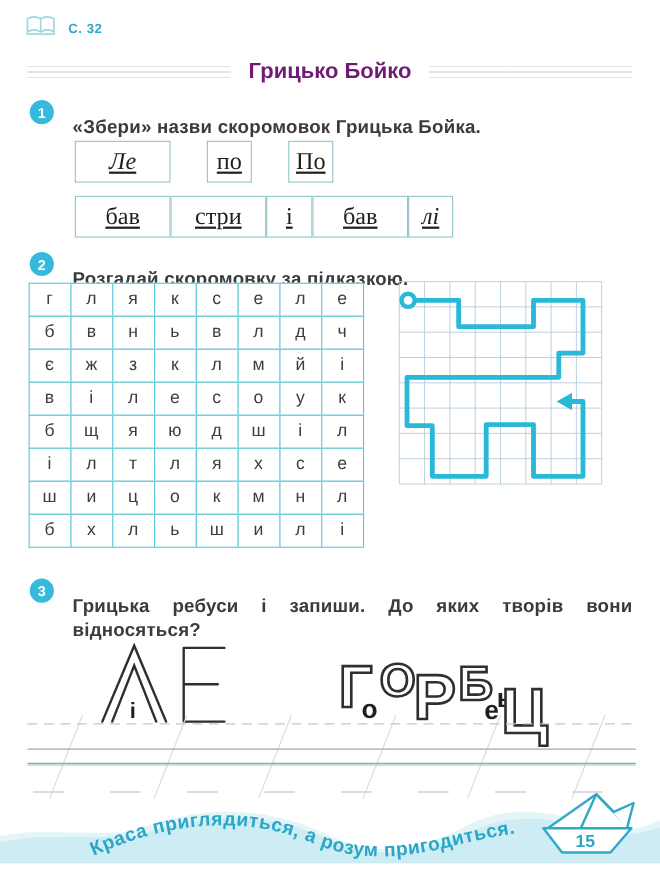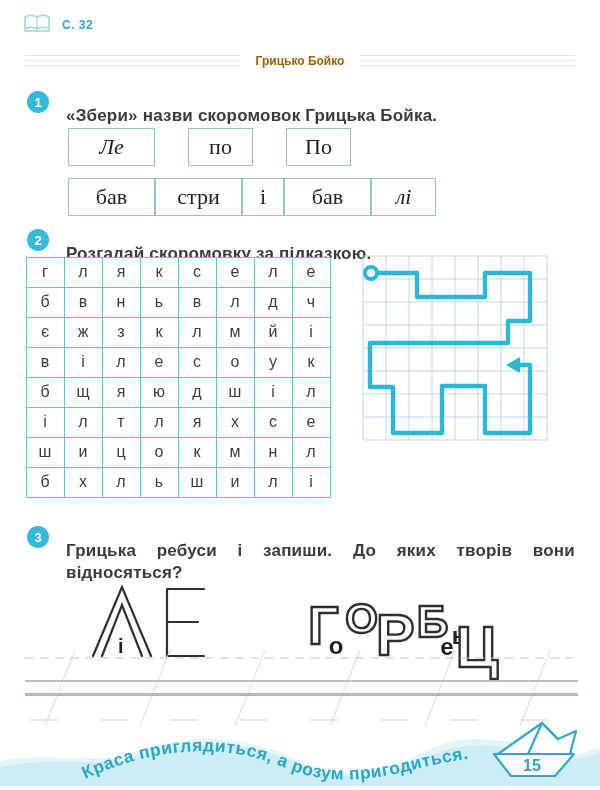--- a/index.html
+++ b/index.html
@@ -7,35 +7,35 @@
     width:600px;height:790px;background:#ffffff;position:relative;overflow:hidden;
     font-family:"Liberation Sans",sans-serif;color:#3b3b3b;
   }
   
   .hdr{position:absolute;top:12px;left:22px;display:flex;align-items:center;gap:10px;}
   .pageref{font-size:12px;font-weight:700;color:#2aa7c7;letter-spacing:.5px;}
   
   .title-row{position:absolute;top:54px;left:25px;right:25px;display:flex;align-items:center;gap:16px;}
   .rule{flex:1;height:12px;opacity:.85;
     background:repeating-linear-gradient(to bottom,#e0e0e0 0 1px,transparent 1px 5px);}
-  .title{font-size:12px;font-weight:700;color:#a16207;white-space:nowrap;}
+  .title{font-size:20px;font-weight:700;color:#701a75;white-space:nowrap;}
   
   .task{position:absolute;left:27px;right:25px;display:flex;gap:17px;align-items:flex-start;}
   .badge{flex:0 0 auto;width:22px;height:22px;border-radius:50%;background:#35b9dc;color:#fff;
     display:flex;align-items:center;justify-content:center;font-size:13px;font-weight:700;margin-top:1px;}
   .task-text{font-size:17px;font-weight:600;line-height:1.32;color:#3b3b3b;letter-spacing:.2px;margin-top:15px;}
   .task3 .task-text{text-align:justify;width:520px;}
   
   .wrow{position:absolute;left:68px;display:flex;align-items:center;}
   .wrow1{top:128px;gap:33px;}
   .wrow2{top:178px;}
   .wbox{height:38px;border:1.5px solid #8fc6c9;background:#fff;display:flex;align-items:center;justify-content:center;
-    font-family:"Liberation Serif",serif;font-size:22px;color:#1f1f1f;box-sizing:border-box;}
+    font-family:"Liberation Serif",serif;font-size:22px;color:#1f1f1f;box-sizing:border-box;text-decoration:underline;}
   .wbox.it{font-style:italic;}
-  .w-wide{width:87px;} .w-med{width:65px;} .w-nar{width:42px;}
+  .w-wide{width:87px;} .w-med{width:41px;} .w-nar{width:42px;}
   
   .lgrid{position:absolute;top:257px;left:26px;display:grid;grid-template-columns:repeat(8,38px);grid-auto-rows:30px;}
   .gcell{border:1.5px solid #57c6d5;background:#fff;display:flex;align-items:center;justify-content:center;
     font-size:16px;font-weight:500;color:#3d3d3d;box-sizing:border-box;margin:-0.5px;}
   
   .maze{position:absolute;top:250px;left:360px;}
   
   .rebus1{position:absolute;top:582px;left:85px;}
   .rebus2{position:absolute;top:576px;left:308px;height:90px;display:flex;align-items:flex-end;}
   .rebus2 span{display:inline-block;font-weight:700;line-height:1;}

